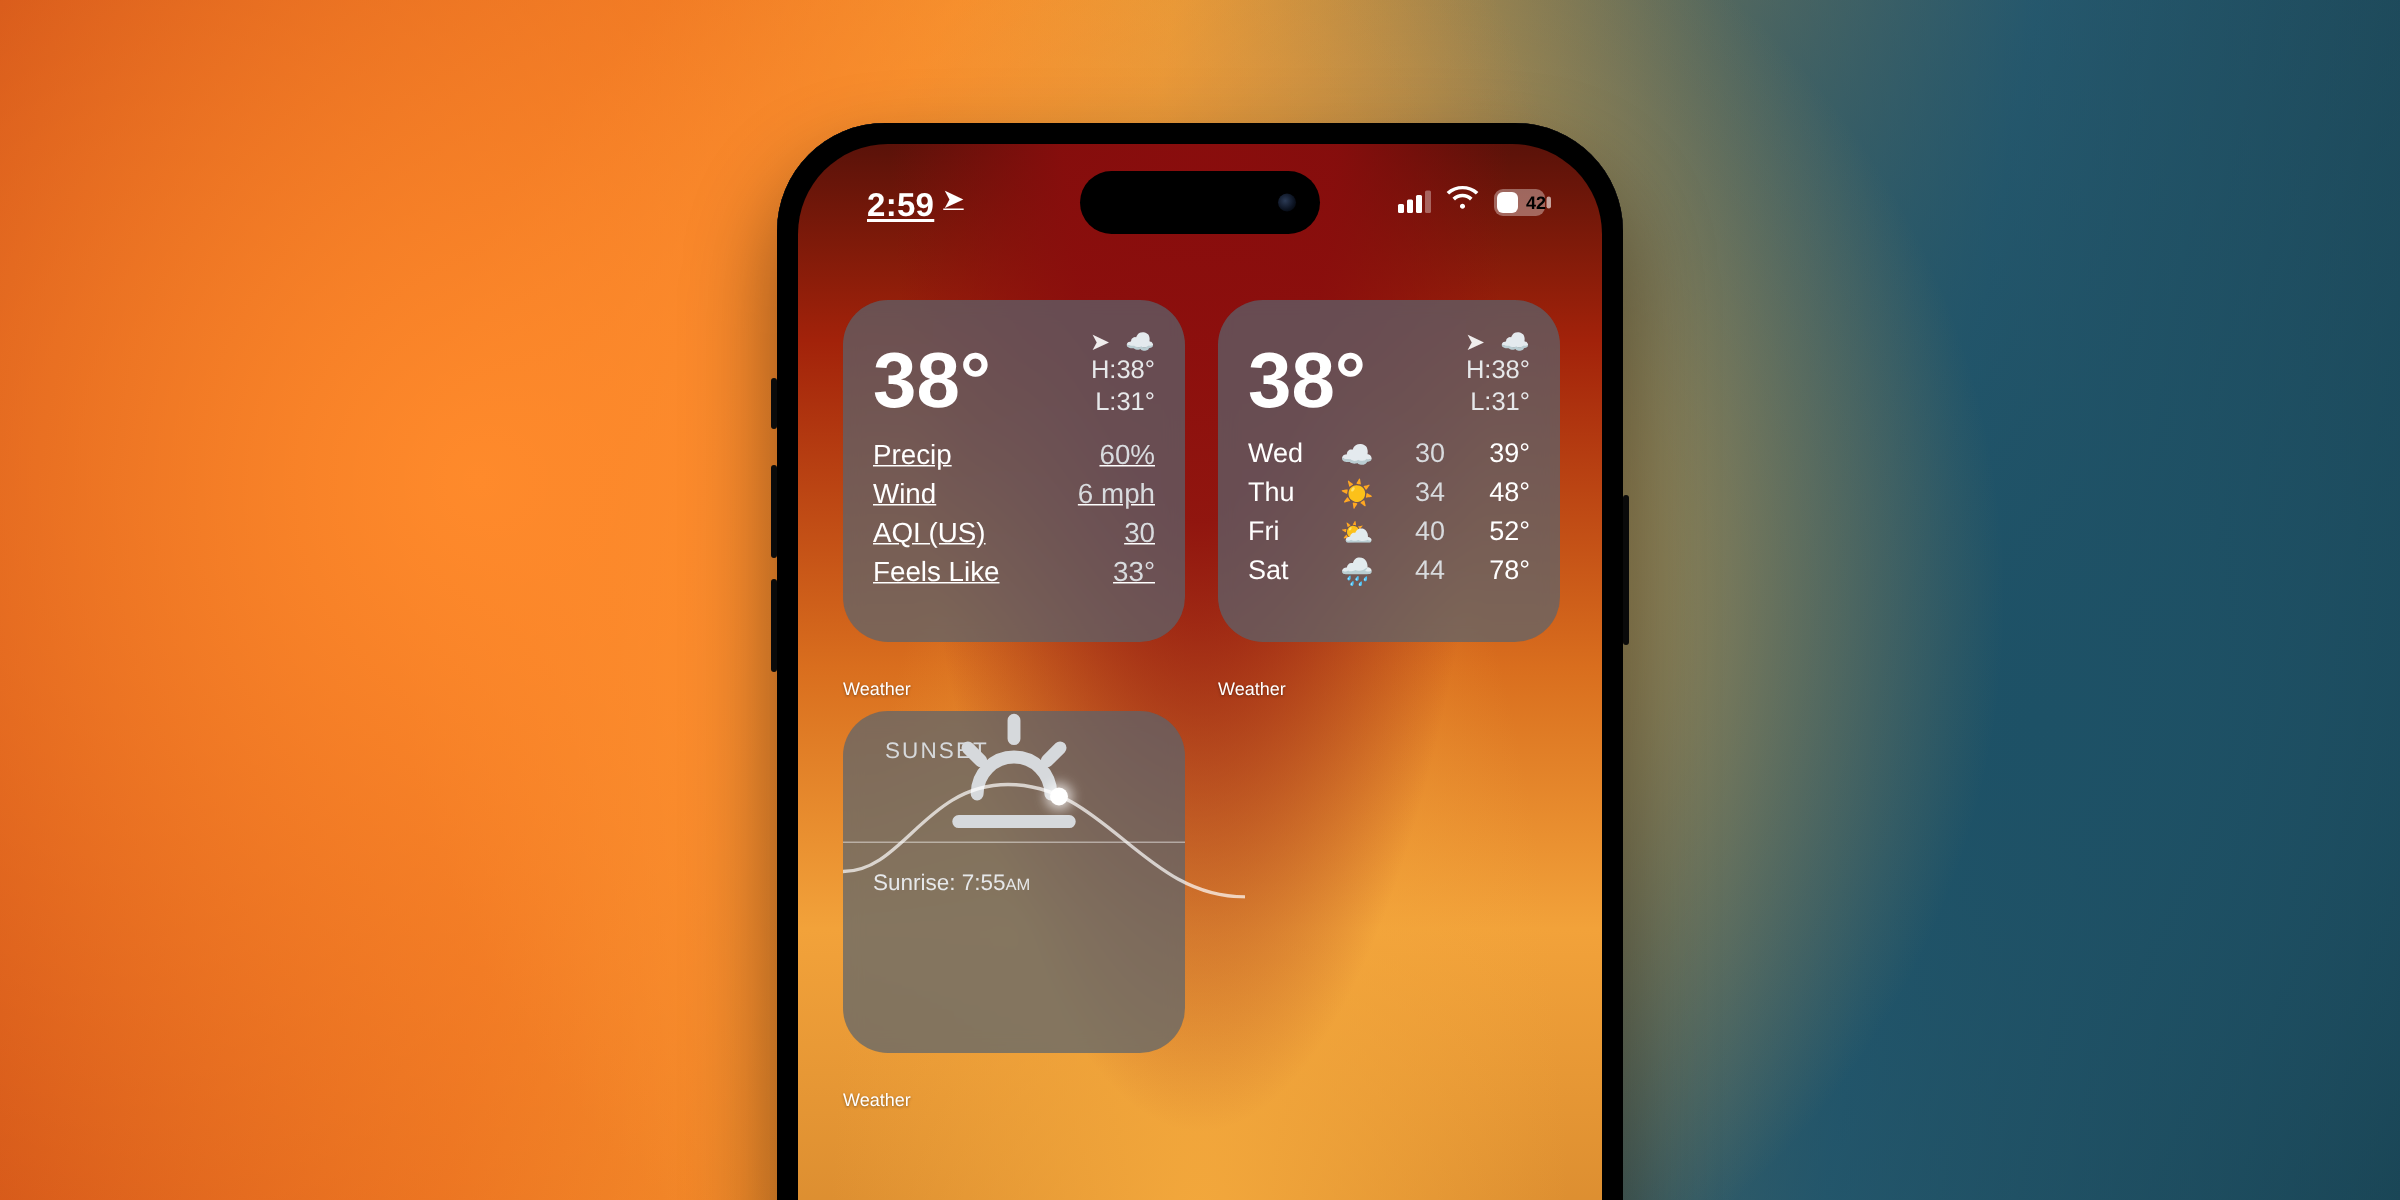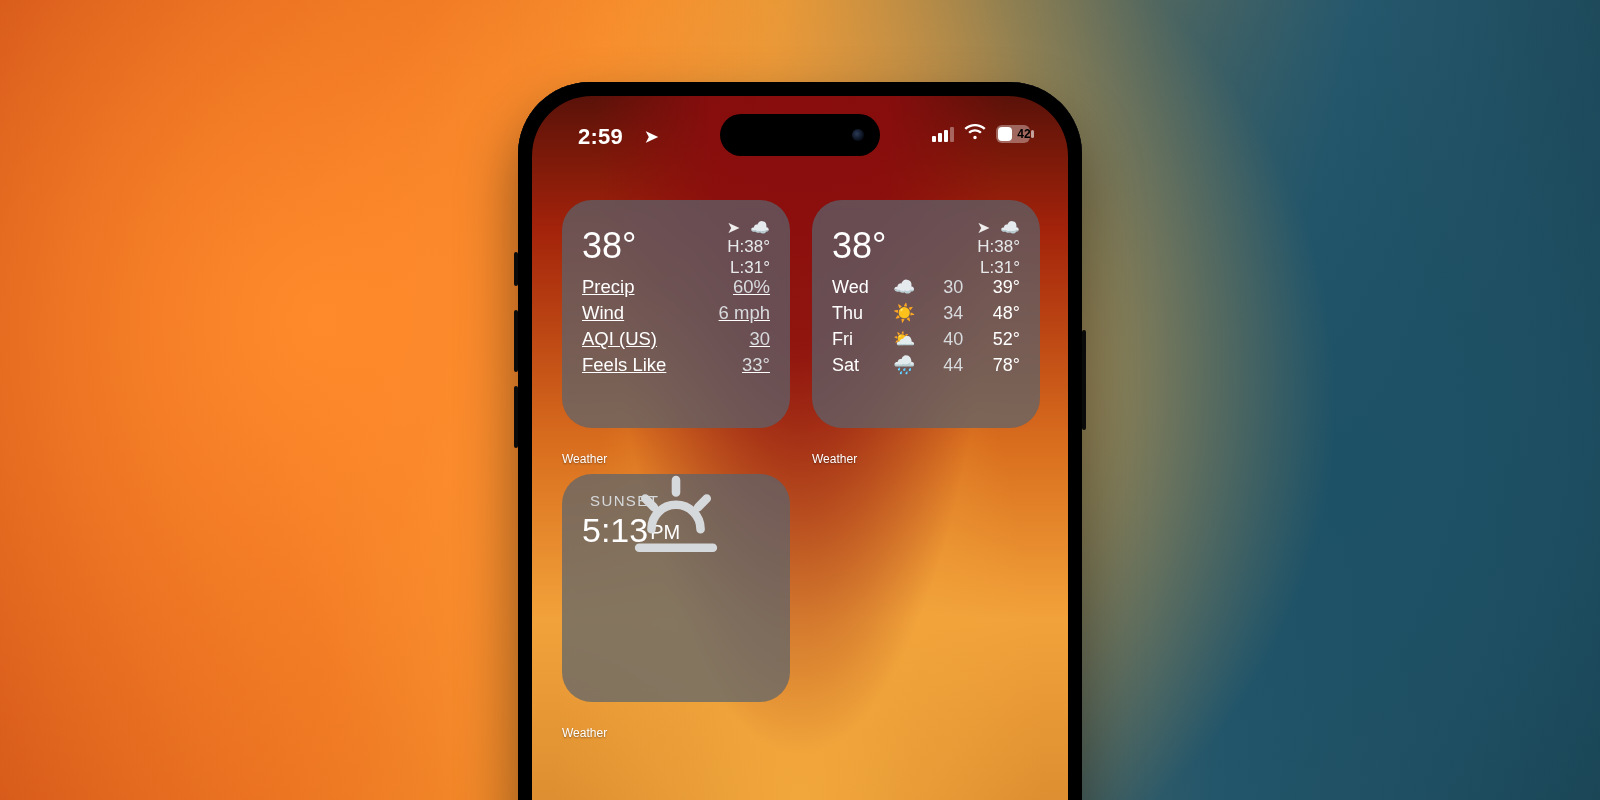--- a/index.html
+++ b/index.html
@@ -22,46 +22,46 @@
   .btn-side{position:absolute;background:#0a0a0a;border-radius:3px;}
   .btn-l1{left:-4px;top:170px;width:4px;height:34px;}
   .btn-l2{left:-4px;top:228px;width:4px;height:62px;}
   .btn-l3{left:-4px;top:304px;width:4px;height:62px;}
   .btn-r1{right:-4px;top:248px;width:4px;height:100px;}
   
   .island{position:absolute;top:18px;left:50%;transform:translateX(-50%);width:160px;height:42px;background:#000;border-radius:22px;display:flex;align-items:center;justify-content:flex-end;padding-right:16px;box-sizing:border-box;}
   .cam{width:12px;height:12px;border-radius:50%;background:radial-gradient(circle at 40% 40%,#2b3a55 0%,#0b1220 60%,#000 100%);}
   
   .status{position:absolute;top:22px;left:0;right:0;height:36px;color:#fff;font-weight:600;}
-  .status .time{position:absolute;left:46px;top:6px;font-size:22px;letter-spacing:.2px;display:flex;align-items:center;gap:22px;}
+  .status .time{position:absolute;left:46px;top:6px;font-size:22px;letter-spacing:.2px;display:flex;align-items:flex-start;gap:6px;text-decoration:underline;}
   .status .right{position:absolute;right:38px;top:6px;display:flex;align-items:center;gap:10px;}
   .sig{display:inline-flex;align-items:flex-end;gap:2px;}
   .sig i{width:4px;background:#fff;border-radius:1px;display:inline-block;}
   .sig i:nth-child(1){height:6px}.sig i:nth-child(2){height:9px}.sig i:nth-child(3){height:12px}.sig i:nth-child(4){height:15px;opacity:.35}
   .batt{display:inline-flex;align-items:center;}
   .batt .body{width:34px;height:18px;border-radius:6px;background:rgba(255,255,255,.35);position:relative;display:flex;align-items:center;justify-content:center;}
   .batt .body:after{content:"";position:absolute;right:-4px;top:5px;width:3px;height:8px;border-radius:2px;background:rgba(255,255,255,.6);}
   .batt .fill{position:absolute;left:2px;top:2px;bottom:2px;width:42%;background:#fff;border-radius:4px;}
   .batt .num{position:relative;font-size:12px;color:#000;font-weight:700;margin-left:22px;}
   .loc-arrow{font-size:16px;transform:translateY(-1px);}
   
   .widgets{position:absolute;top:104px;left:30px;right:30px;}
   .wrow{display:flex;gap:22px;margin-bottom:8px;}
   .widget{width:228px;height:228px;border-radius:30px;background:rgba(90,100,110,.72);backdrop-filter:blur(6px);box-sizing:border-box;padding:18px 20px 14px;color:#fff;position:relative;font-weight:500;}
   .wlabel{text-align:left;color:#fff;font-size:12px;margin-top:24px;font-weight:500;text-shadow:0 1px 2px rgba(0,0,0,.4);}
   .whdr{display:flex;justify-content:flex-end;gap:10px;font-size:16px;height:16px;}
   .whdr .la{opacity:.9;}
-  .bigtemp{font-size:36px;font-weight:400;line-height:1;margin-top:-6px;}
+  .bigtemp{font-size:52px;font-weight:700;line-height:1;margin-top:-6px;}
   .hl{position:absolute;right:20px;top:36px;font-size:17px;text-align:right;line-height:1.25;color:#e6e8ea;}
   .rows{margin-top:10px;font-size:18.5px;}
   .rows .r{display:flex;justify-content:space-between;padding:2px 0;text-decoration:underline;}
   .rows .r span:last-child{color:#d8dbde;}
   
   .fc{margin-top:10px;font-size:18px;}
-  .fc .r{display:flex;align-items:center;padding:2px 0;gap:11px;}
+  .fc .r{display:flex;align-items:flex-start;padding:2px 0;gap:11px;}
   .fc .d{width:48px;}
   .fc .ic{width:28px;text-align:center;}
   .fc .lo{width:34px;text-align:right;color:#d8dbde;}
   .fc .hi{width:46px;text-align:right;}
   
   .sunw .title{font-size:15px;letter-spacing:1.4px;color:#d6d9dc;display:flex;align-items:center;gap:8px;}
   .sunw .big{font-size:34px;font-weight:400;margin-top:2px;}
   .sunw .big small{font-size:20px;vertical-align:3px;margin-left:2px;}
   .sunw .curve{position:relative;height:86px;margin-top:4px;}
   .sunw .line{position:absolute;left:-20px;right:-20px;top:48px;height:1px;background:rgba(255,255,255,.45);}
@@ -195,21 +195,28 @@
           <div>
             <div class="widget sunw">
               <div class="title">
                 <span>
                   <svg width="16" height="14" viewBox="0 0 16 14">
                       <path d="M2 12h12M4 9a4 4 0 018 0M8 1v2M3 4l1.4 1.4M13 4l-1.4 1.4" stroke="#d6d9dc" stroke-width="1.4" fill="none" stroke-linecap="round"></path>
                     </svg>
                 </span>
                 <span>SUNSET</span>
               </div>
-              <div class="big"><span>5:13</span><small>PM</small></div>
+              <div class="curve">
+                <svg viewBox="0 0 268 86" preserveAspectRatio="none">
+                  <path d="M0 68 C 40 68 55 10 110 10 C 175 10 200 85 268 85" stroke="rgba(255,255,255,.7)" stroke-width="2.2" fill="none"></path>
+                </svg>
+                <div class="line"></div>
+                <div class="dot"></div>
+                <div class="sr"><span>Sunrise: 7:55</span><small>AM</small></div>
+              </div>
             </div>
             <div class="wlabel">Weather</div>
           </div>
         </div>
       </div>
     </div>
   </div>
 </div>
 
 </body></html>

